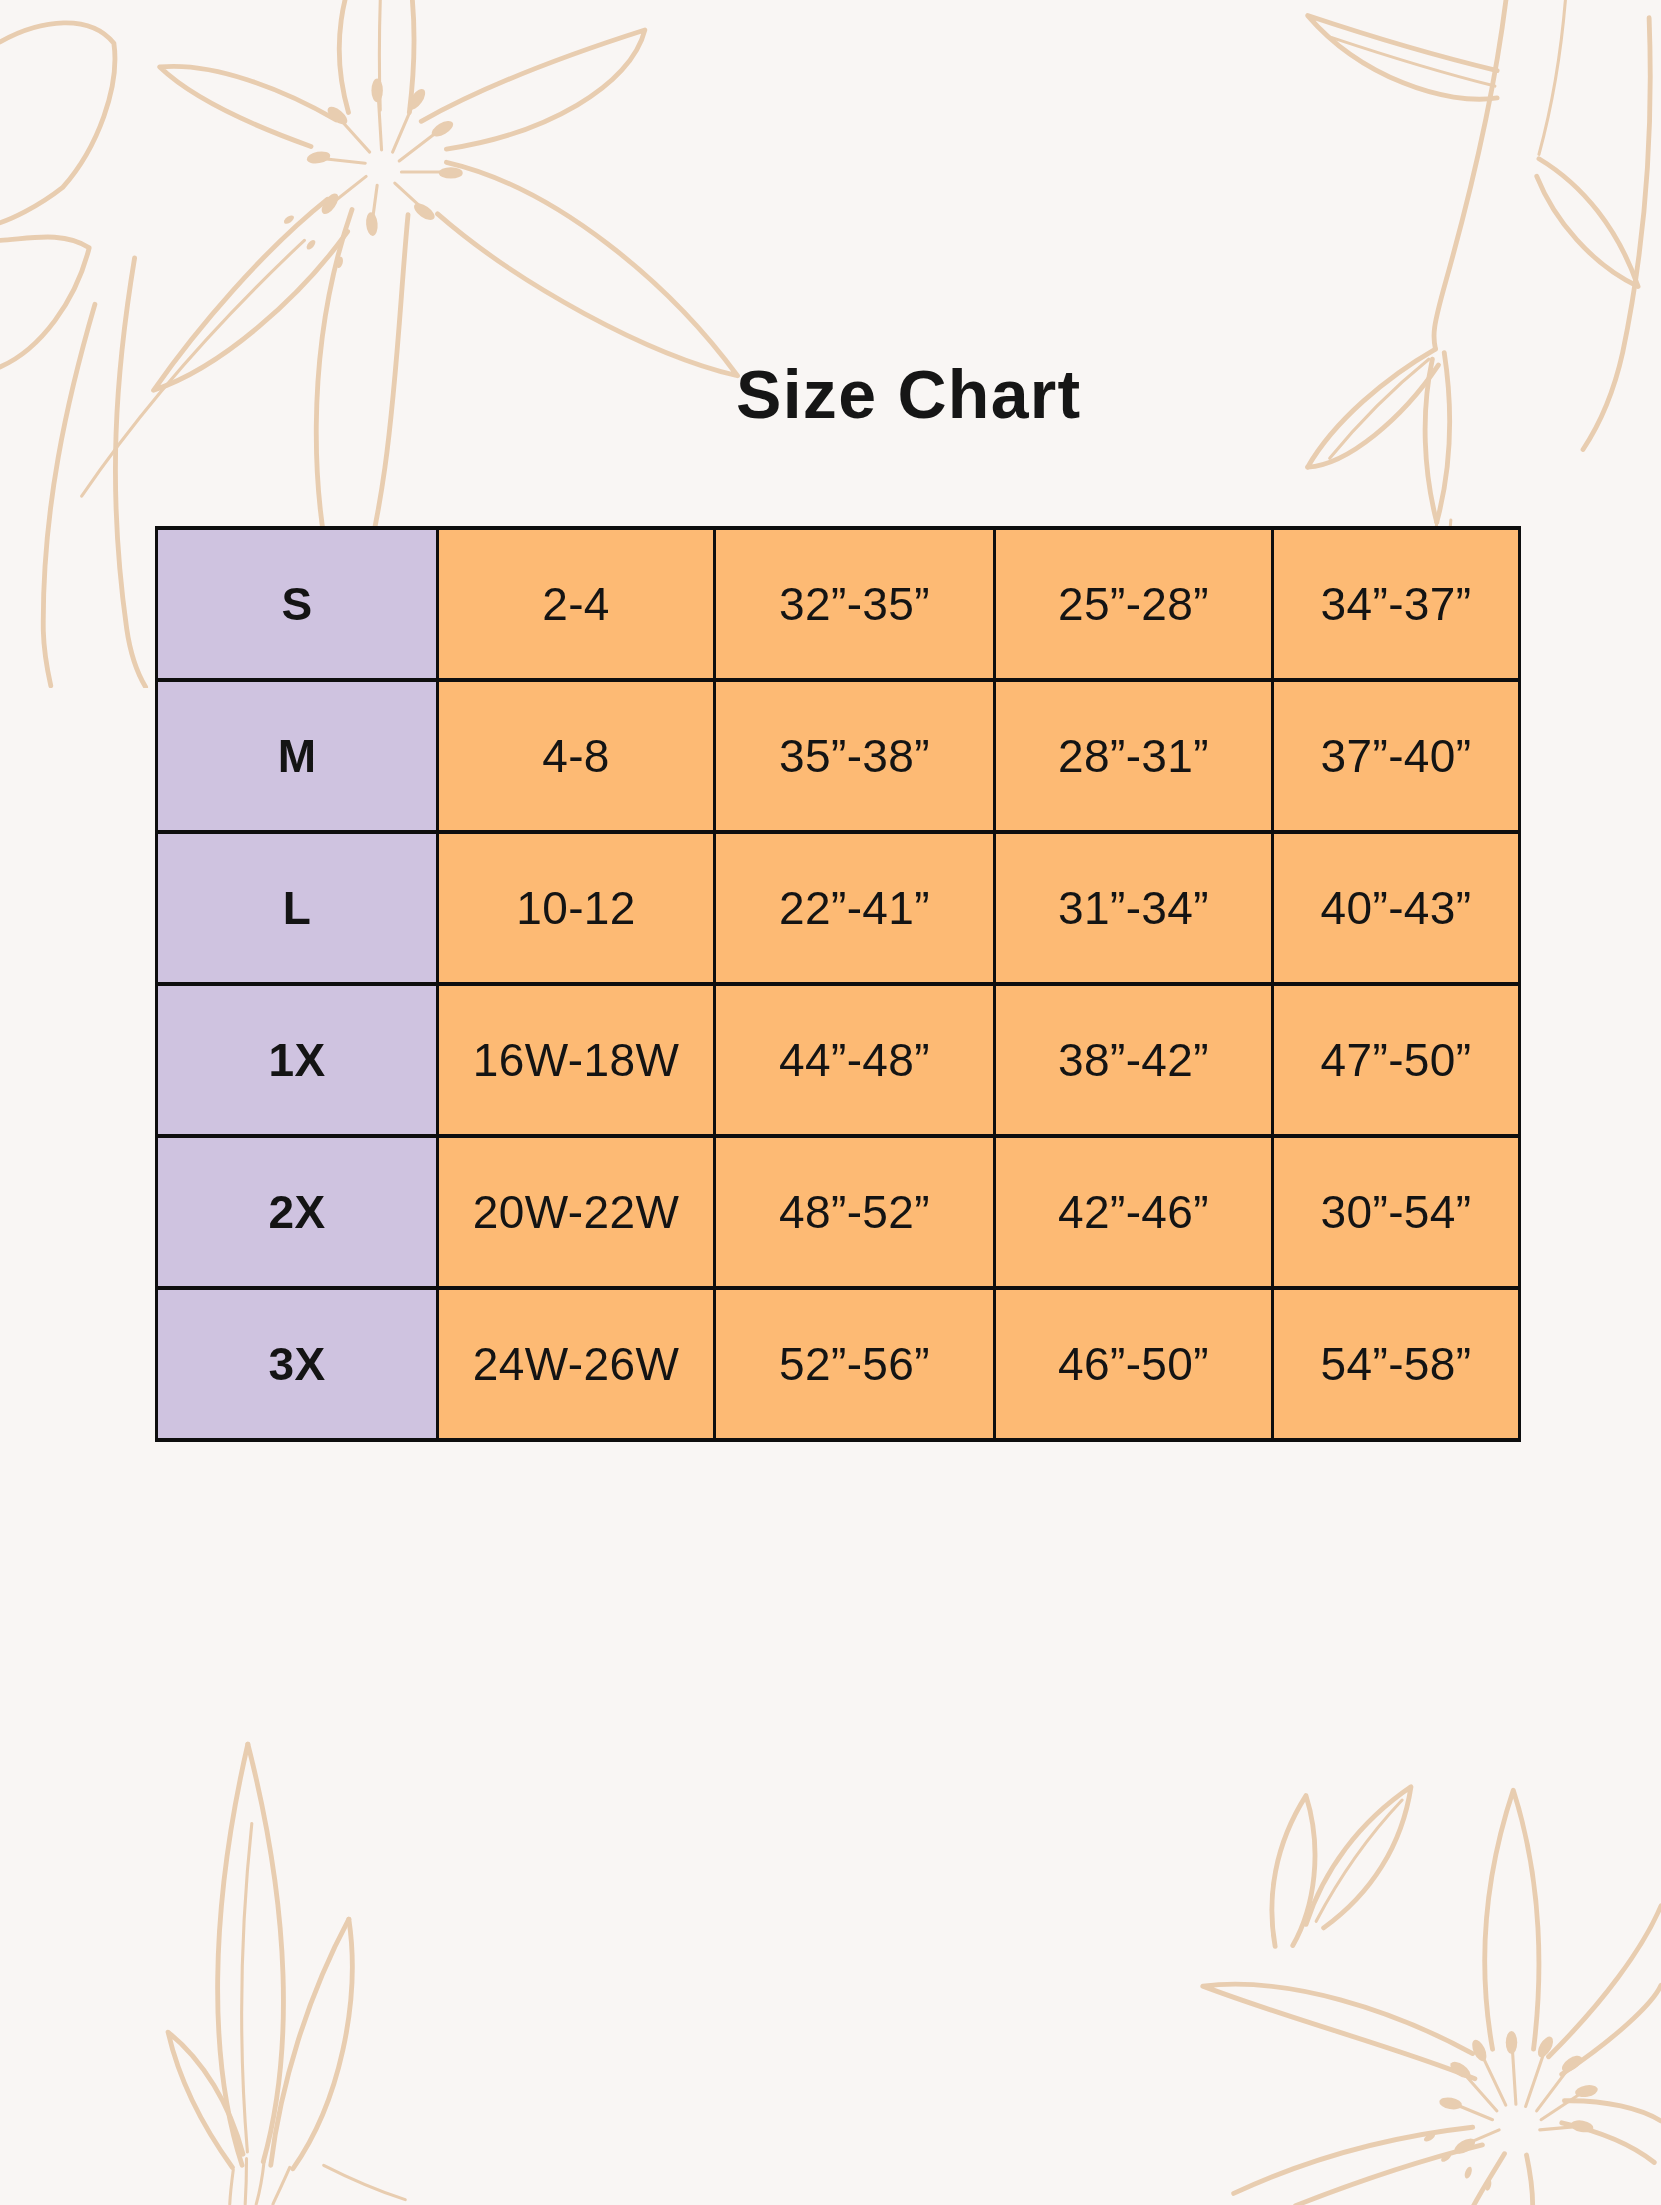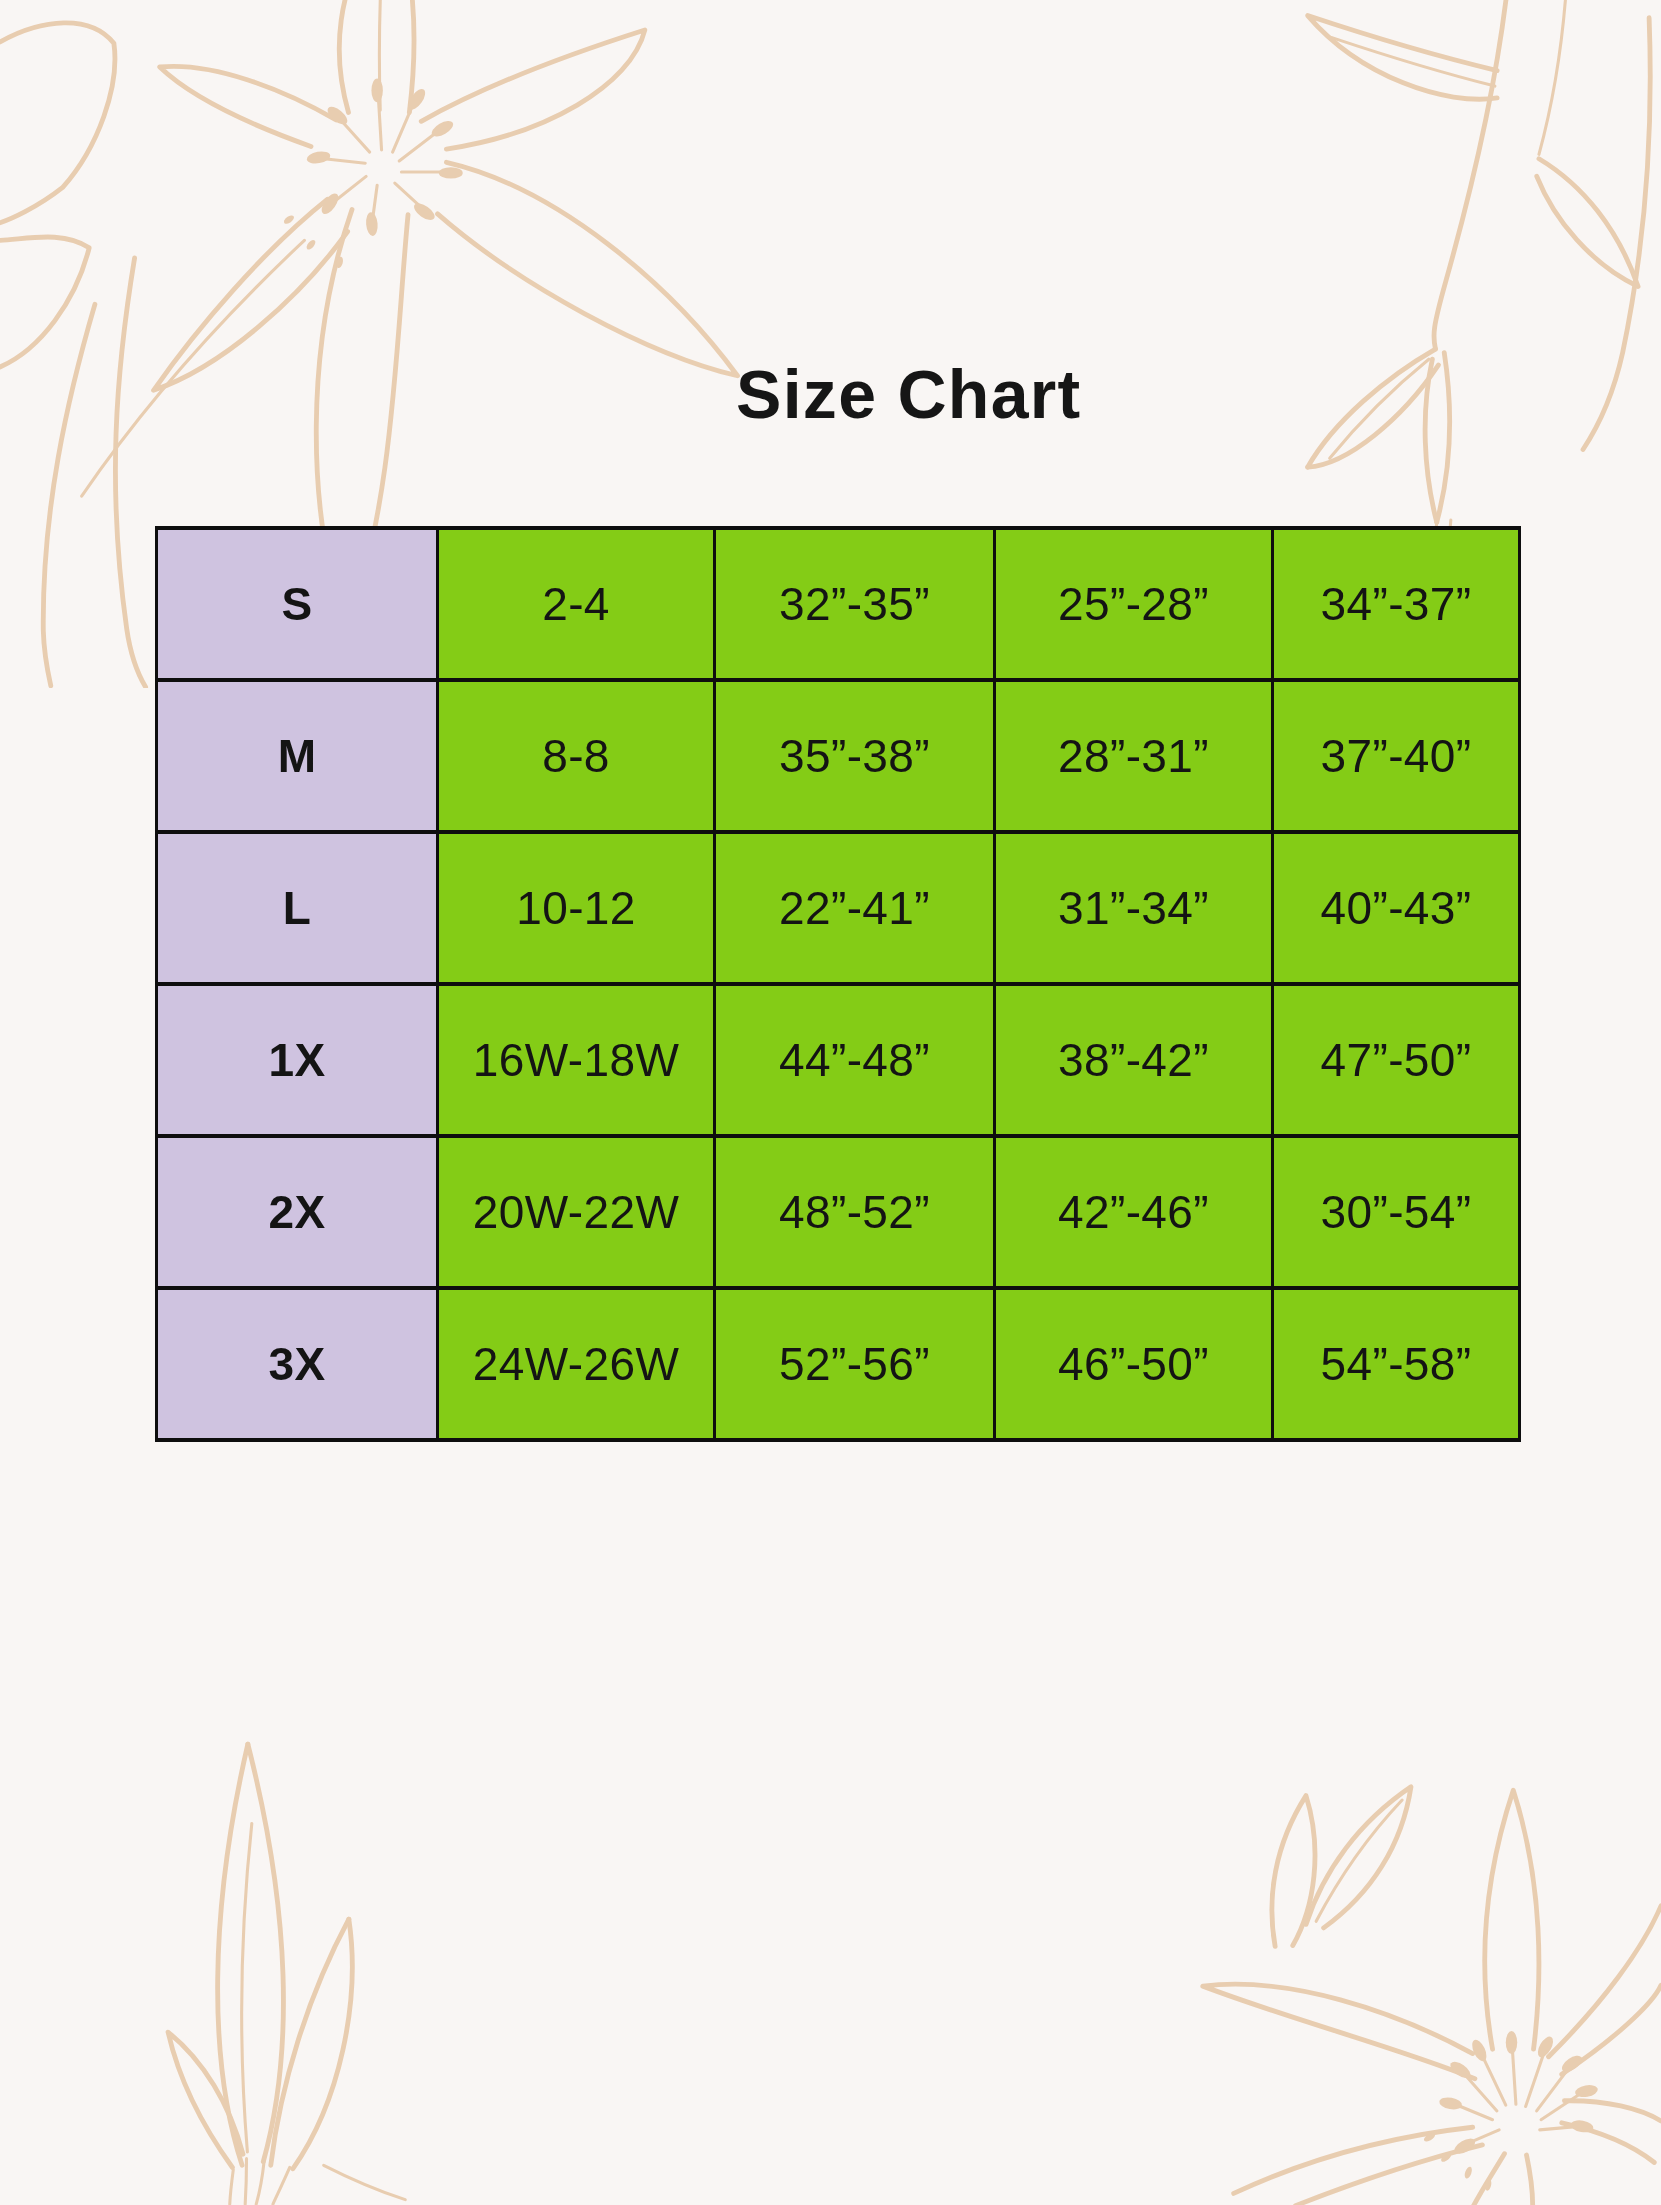--- a/index.html
+++ b/index.html
@@ -19,21 +19,21 @@
     font-size:68px;font-weight:600;letter-spacing:1.3px;line-height:1.1;color:#161616;
     white-space:nowrap;
   }
   table.size-chart{
     position:absolute;left:155px;top:526px;width:1362px;
     border-collapse:collapse;table-layout:fixed;
   }
   .size-chart th,.size-chart td{
     border:3.1px solid #0e0e0e;border-top-width:4.9px;border-bottom-width:4.9px;
     height:146px;text-align:center;vertical-align:middle;
-    font-size:46px;letter-spacing:0.4px;background:#84cc16;color:#141414;
+    font-size:46px;letter-spacing:0.4px;background:#fdba74;color:#141414;
   }
   .size-chart th{background:#cfc3e0;font-weight:700;}
   .size-chart td.rowlabel{background:#cfc3e0;font-weight:700;}
 </style>
 </head>
 <body>
 
 <svg class="decor" style="left:0;top:0" width="794" height="688" viewBox="0 0 1800 1560">
   <g opacity="0.95">
     <path class="pet" d="M 790 255 C 748 110 772 -30 838 -130"></path>
@@ -160,21 +160,21 @@
   <tbody>
   <tr>
     <td class="rowlabel">S</td>
     <td>2-4</td>
     <td>32”-35”</td>
     <td>25”-28”</td>
     <td>34”-37”</td>
   </tr>
   <tr>
     <td class="rowlabel">M</td>
-    <td>8-8</td>
+    <td>4-8</td>
     <td>35”-38”</td>
     <td>28”-31”</td>
     <td>37”-40”</td>
   </tr>
   <tr>
     <td class="rowlabel">L</td>
     <td>10-12</td>
     <td>22”-41”</td>
     <td>31”-34”</td>
     <td>40”-43”</td>

